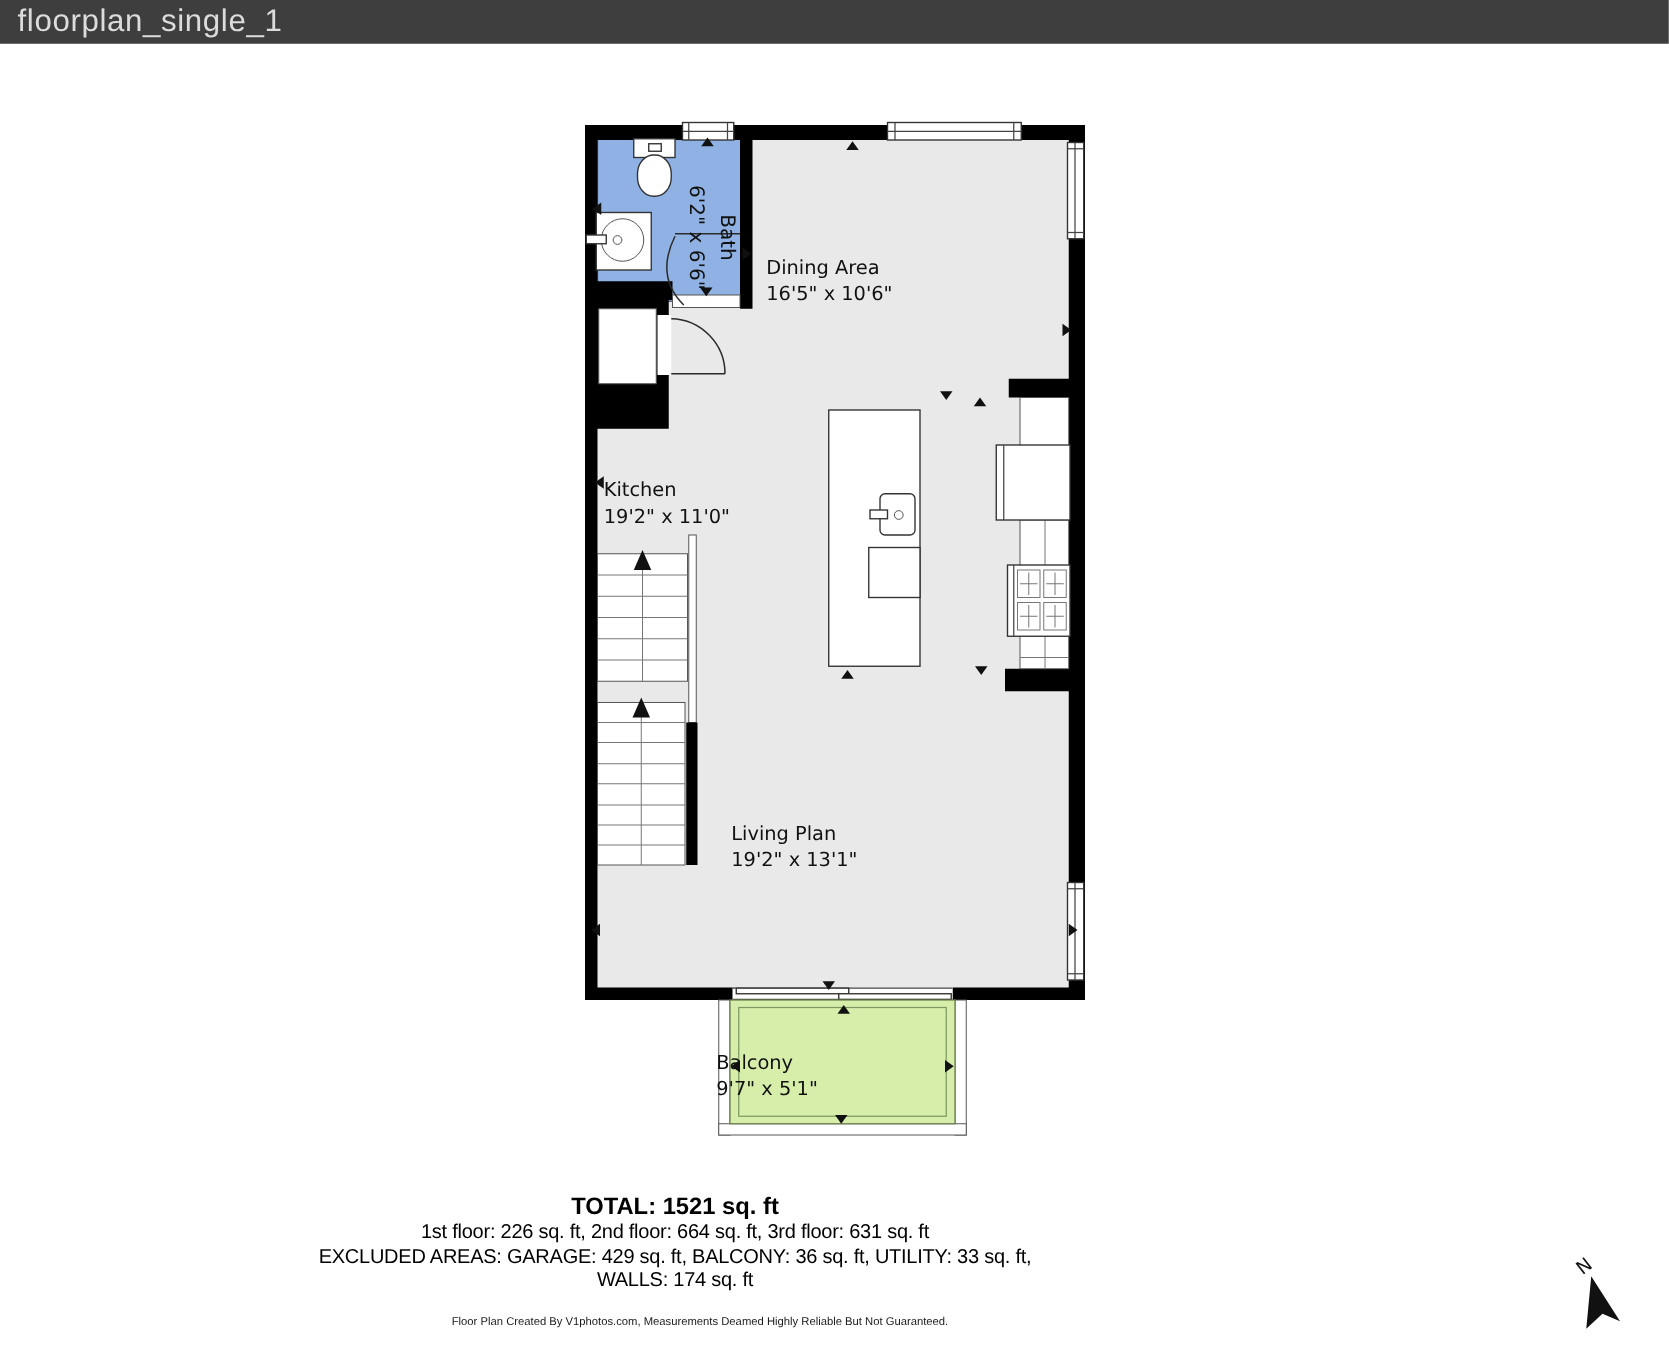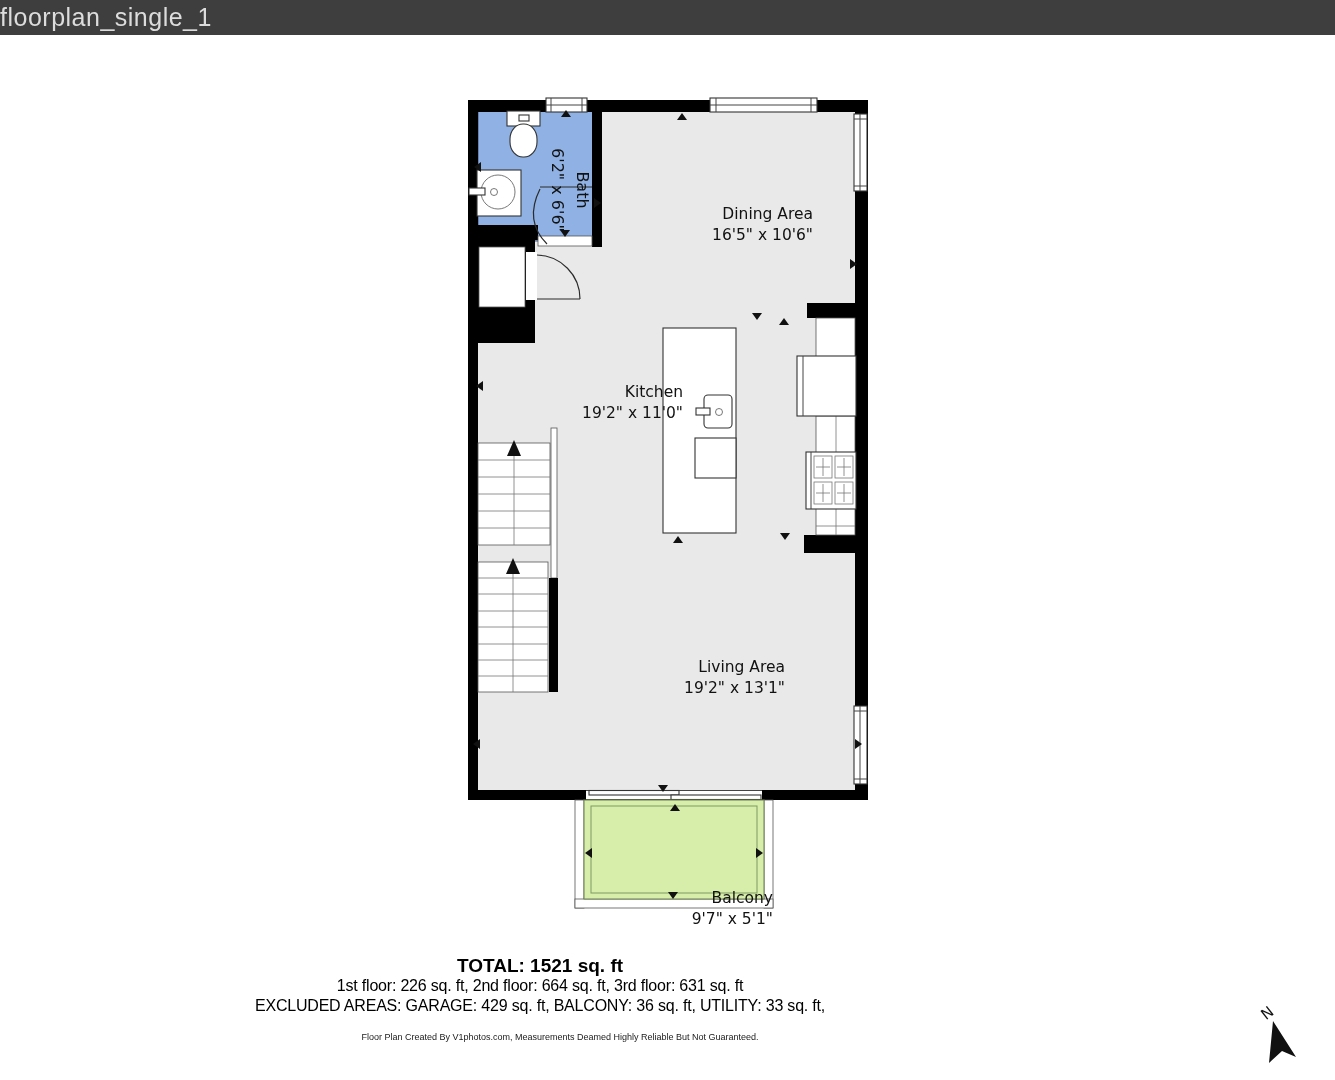--- a/index.html
+++ b/index.html
@@ -10,34 +10,35 @@
   }
   .titlebar{
     position:absolute;left:0;top:0;width:1335px;height:35px;
     background:var(--titlebar,#3e3e3e);
     display:flex;align-items:center;
   }
   .titlebar span{
     color:var(--titletext,#dcdcdc);
     font-family:"Liberation Sans",sans-serif;
     font-size:25px;font-weight:400;letter-spacing:.5px;
+    padding-left:14px;
   }
   #plan{position:absolute;left:0;top:0;}
   .wall{fill:var(--wall,#000000);}
   .floor{fill:var(--floor,#e9e9e9);}
   .bath-fill{fill:var(--bath,#8fb1e3);stroke:#44587a;stroke-width:1;}
   .balcony-fill{fill:var(--balcony,#d7edaa);stroke:#6b7f4f;stroke-width:1;}
   .fix{fill:#ffffff;stroke:#333333;stroke-width:1.1;}
   .fixthin{fill:#ffffff;stroke:#555555;stroke-width:0.8;}
   .ln{stroke:#444444;stroke-width:1;fill:none;}
   .lnthin{stroke:#777777;stroke-width:0.8;fill:none;}
   .arc{stroke:#2b2b2b;stroke-width:1.2;fill:none;}
   .tri{fill:#111111;}
   .room-label{
-    position:absolute;text-align:right;color:#111111;
+    position:absolute;text-align:left;color:#111111;
     font-size:15.5px;line-height:21px;white-space:nowrap;
   }
   .room-label .dims{letter-spacing:0px;}
   .bath-label{
     position:absolute;left:510px;top:165px;width:120px;height:50px;
     transform:rotate(90deg);transform-origin:center;
     text-align:center;color:#111111;font-size:16px;line-height:25px;white-space:nowrap;
   }
   .summary{
     position:absolute;left:0;top:955px;width:1080px;text-align:center;
@@ -249,27 +250,28 @@
   <div>Dining Area</div>
   <div class="dims">16'5" x 10'6"</div>
 </div>
 
 <div class="room-label" style="left:483px;top:382px;width:200px;">
   <div>Kitchen</div>
   <div class="dims">19'2" x 11'0"</div>
 </div>
 
 <div class="room-label" style="left:585px;top:657px;width:200px;">
-  <div>Living Area</div>
+  <div>Living Plan</div>
   <div class="dims">19'2" x 13'1"</div>
 </div>
 
-<div class="room-label" style="left:573px;top:840px;width:200px;margin-top:48px;">
+<div class="room-label" style="left:573px;top:840px;width:200px;">
   <div>Balcony</div>
   <div class="dims">9'7" x 5'1"</div>
 </div>
 
 <div class="summary">
   <div class="total">TOTAL: 1521 sq. ft</div>
   <div class="line">1st floor: 226 sq. ft, 2nd floor: 664 sq. ft, 3rd floor: 631 sq. ft</div>
   <div class="line">EXCLUDED AREAS: GARAGE: 429 sq. ft, BALCONY: 36 sq. ft, UTILITY: 33 sq. ft,</div>
+  <div class="line">WALLS: 174 sq. ft</div>
   <div class="disclaimer">Floor Plan Created By V1photos.com, Measurements Deamed Highly Reliable But Not Guaranteed.</div>
 </div>
 
 </body></html>

